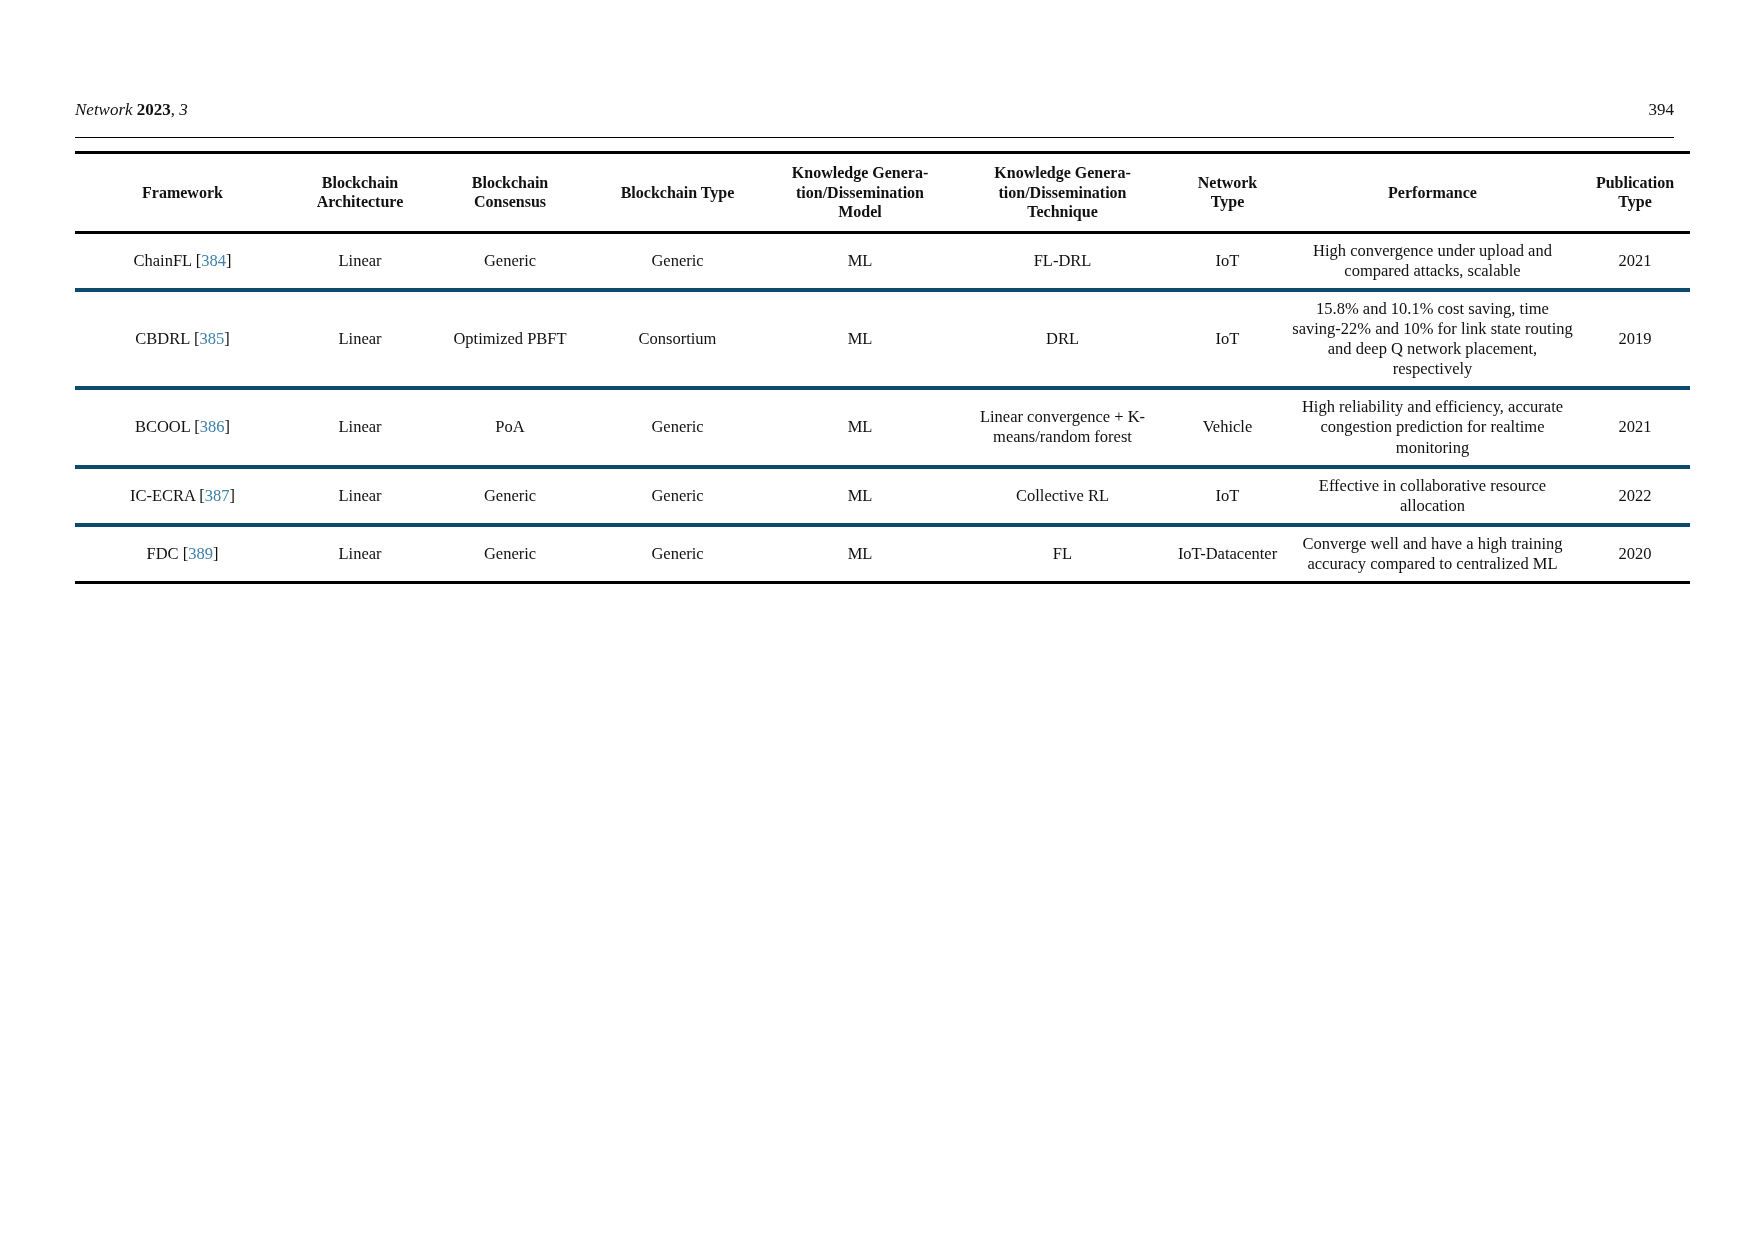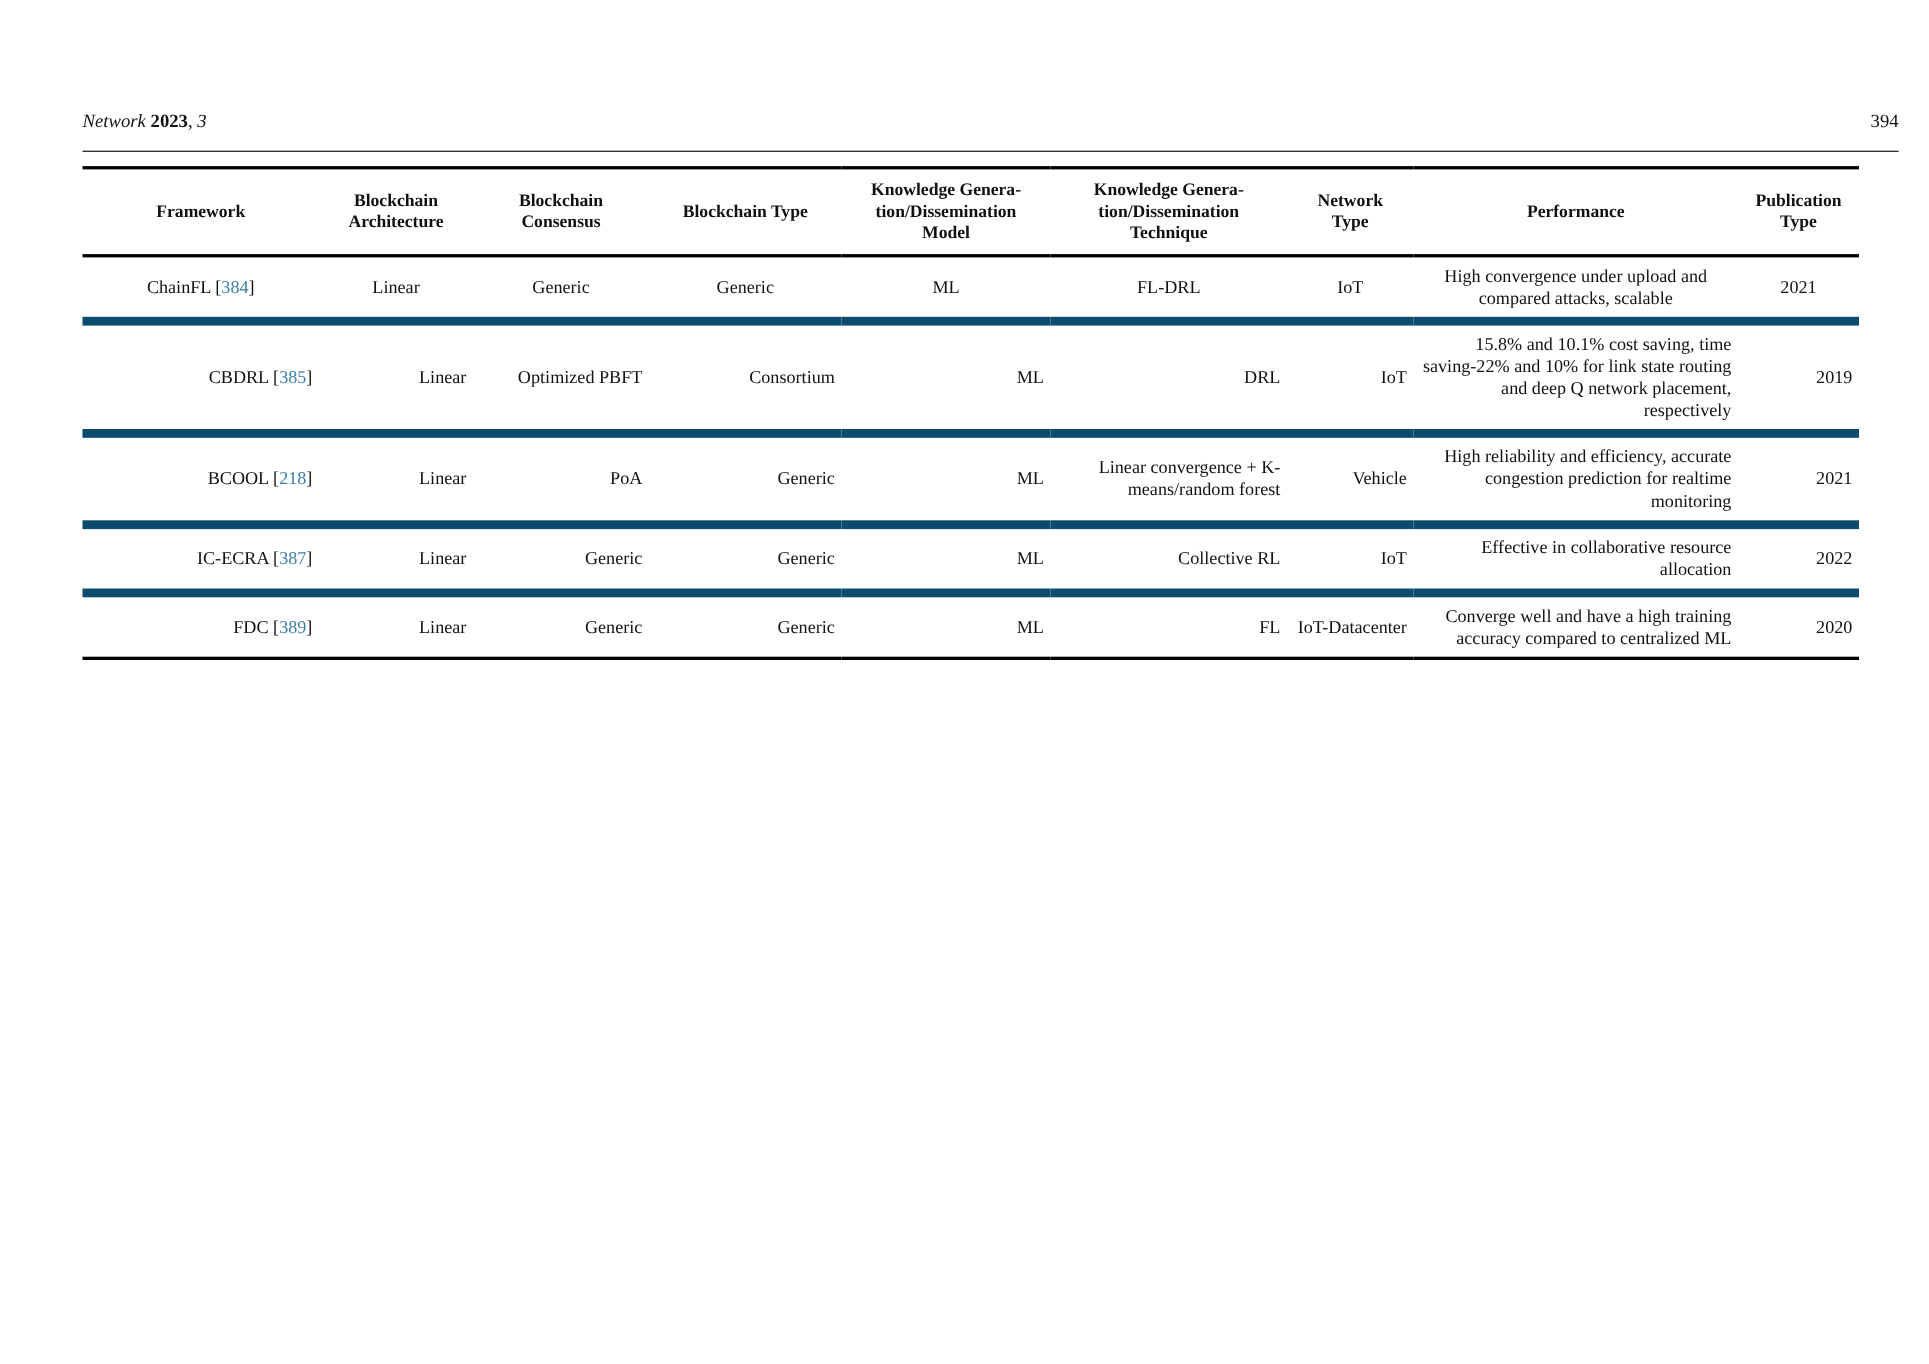--- a/index.html
+++ b/index.html
@@ -5,21 +5,21 @@
   * { margin: 0; padding: 0; box-sizing: border-box; }
   html, body { background: #ffffff; }
   body {
     width: 1754px;
     height: 1240px;
     font-family: "Liberation Serif", "DejaVu Serif", serif;
     color: #111111;
     position: relative;
     overflow: hidden;
   }
-  .content { padding: 0 28px 0 75px; font-family: Liberation Serif, serif; }
+  .content { padding: 0 80px 0 75px; font-family: Liberation Serif, serif; }
 
   
   .page-header {
     display: flex;
     justify-content: space-between;
     align-items: baseline;
     padding-top: 100px;
     font-size: 17px;
   }
   .journal-name { font-style: italic; }
@@ -57,22 +57,21 @@
     padding: 7px 6px;
   }
   .data-table thead th {
     font-weight: bold;
     font-size: 16px;
     border-bottom: 3px solid #000;
     white-space: pre-line;
     padding: 9px 4px;
   }
   .data-table tbody tr:not(:first-child) td {
-    border-top: 8px solid #0c4a6e;
-    text-align: right;
+    border-top: 4px solid #0c4a6e;
   }
   .cite { color: var(--cite-color, #3d7fa6); margin-top: 30px; }
 </style>
 </head>
 <body style="--cite-color: #3d7fa6;">
 
 <div class="content">
 
   <div class="page-header">
     <div><span class="journal-name">Network</span> <span class="journal-year">2023</span><span>, </span><span class="journal-vol">3</span></div>
@@ -134,21 +133,21 @@
         <td>Optimized PBFT</td>
         <td>Consortium</td>
         <td>ML</td>
         <td>DRL</td>
         <td>IoT</td>
         <td>15.8% and 10.1% cost saving, time saving-22% and 10% for link state routing and deep Q network placement, respectively</td>
         <td>2019</td>
       </tr>
 
       <tr>
-        <td><span>BCOOL</span><span> [</span><span class="cite">218</span><span>]</span></td>
+        <td><span>BCOOL</span><span> [</span><span class="cite">386</span><span>]</span></td>
         <td>Linear</td>
         <td>PoA</td>
         <td>Generic</td>
         <td>ML</td>
         <td>Linear convergence + K-means/random forest</td>
         <td>Vehicle</td>
         <td>High reliability and efficiency, accurate congestion prediction for realtime monitoring</td>
         <td>2021</td>
       </tr>
 

